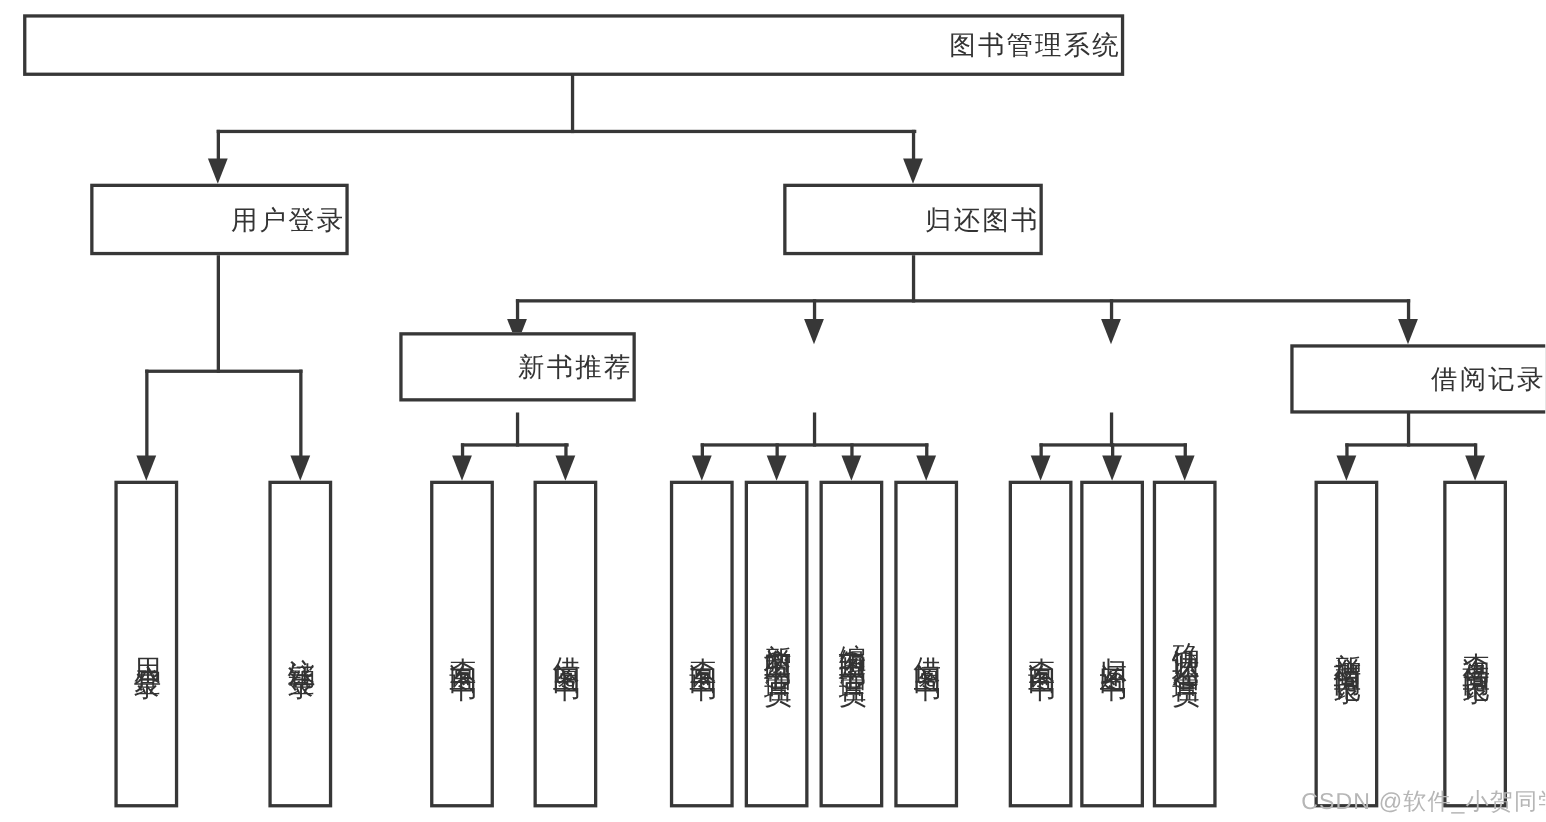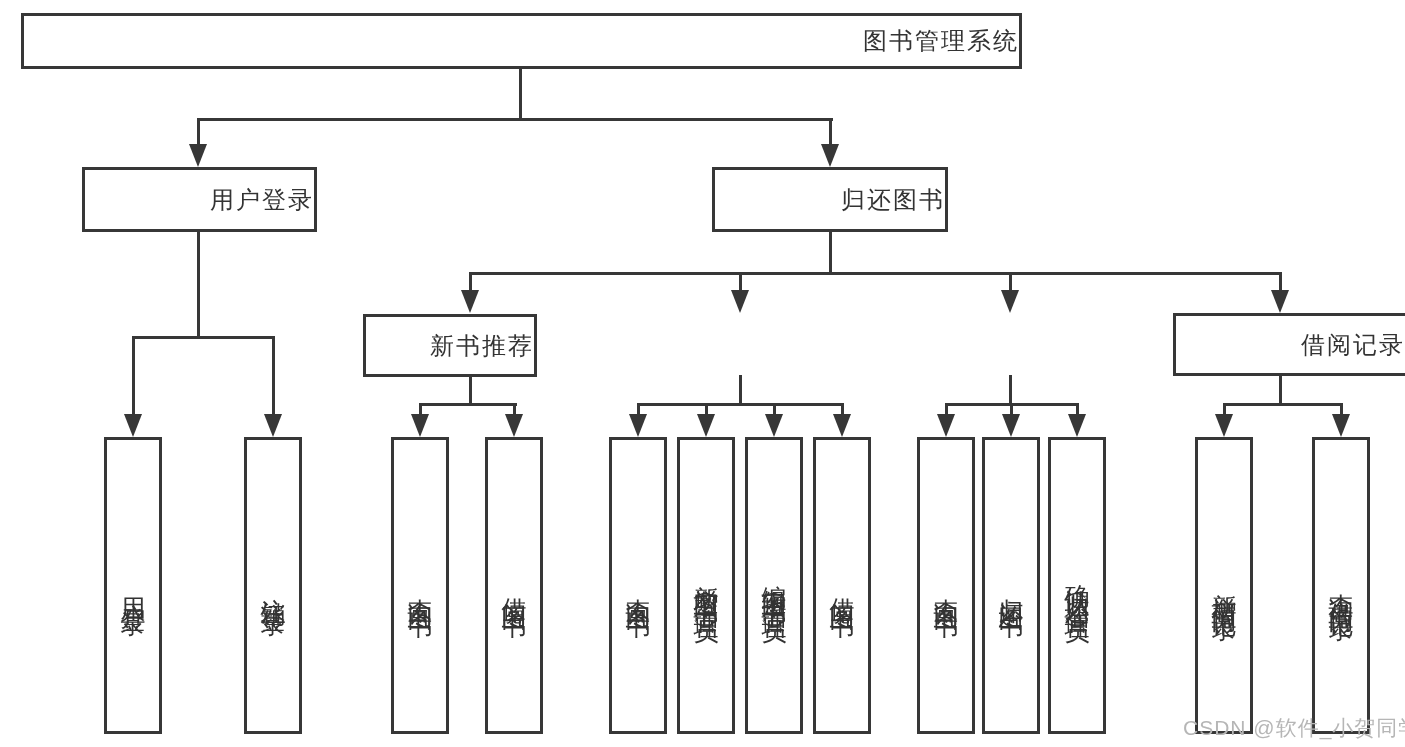--- a/index.html
+++ b/index.html
@@ -83,21 +83,21 @@
   <div class="ln" style="left:469px;top:272px;width:813px;height:3px;"></div>
   <div class="ln" style="left:469px;top:272px;width:3px;height:20px;"></div>
   <div class="ah" style="left:461px;top:290px;"></div>
   <div class="ln" style="left:739px;top:272px;width:3px;height:20px;"></div>
   <div class="ah" style="left:731px;top:290px;"></div>
   <div class="ln" style="left:1009px;top:272px;width:3px;height:20px;"></div>
   <div class="ah" style="left:1001px;top:290px;"></div>
   <div class="ln" style="left:1279px;top:272px;width:3px;height:20px;"></div>
   <div class="ah" style="left:1271px;top:290px;"></div>
 
-  <div class="node h-node" style="left:363px;top:314px;width:174px;height:63px;">
+  <div class="node h-node" style="left:363px;top:302px;width:215px;height:63px;">
     <span>新书推荐</span>
   </div>
   <div class="node h-node" style="left:1173px;top:313px;width:235px;height:63px;">
     <span>借阅记录</span>
   </div>
 
   <div class="ln" style="left:469px;top:375px;width:3px;height:31px;"></div>
   <div class="ln" style="left:419px;top:403px;width:98px;height:3px;"></div>
   <div class="ln" style="left:739px;top:375px;width:3px;height:31px;"></div>
   <div class="ln" style="left:637px;top:403px;width:207px;height:3px;"></div>

